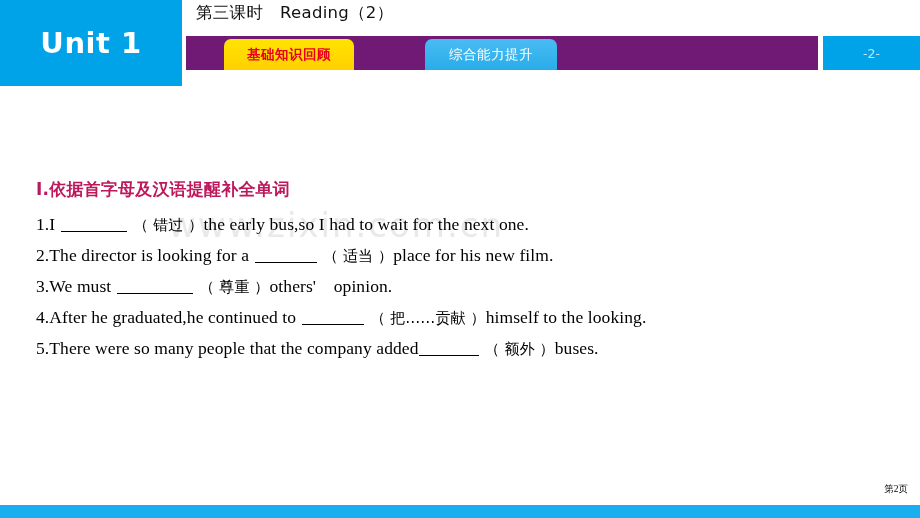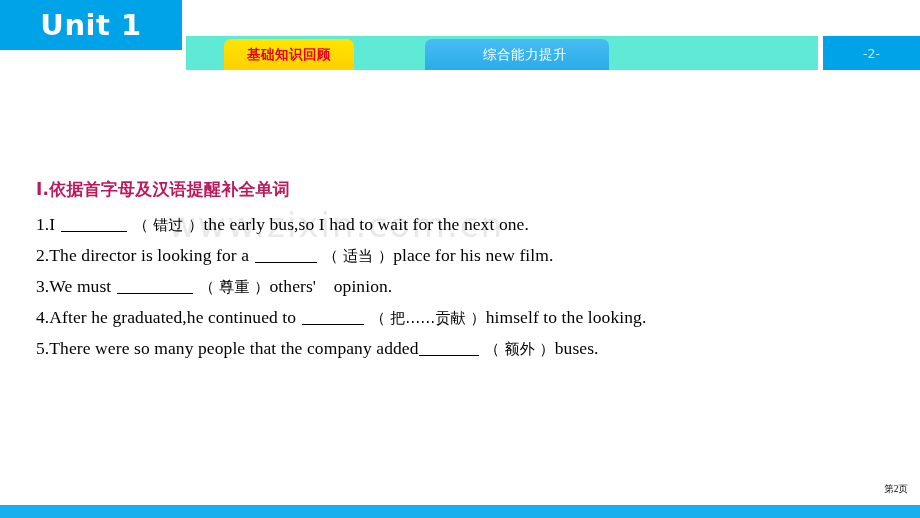--- a/index.html
+++ b/index.html
@@ -22,21 +22,21 @@
     top: 0;
     width: 920px;
     height: 70px;
   }
 
   .unit-block {
     position: absolute;
     left: 0;
     top: 0;
     width: 182px;
-    height: 50px;
+    height: 86px;
     background: #00A2E8;
     display: flex;
     align-items: center;
     justify-content: center;
   }
   .unit-label {
     font-family: "DejaVu Sans", sans-serif;
     font-weight: bold;
     font-size: 29px;
     color: #ffffff;
@@ -53,21 +53,21 @@
     white-space: nowrap;
     letter-spacing: 0.3px;
   }
 
   .tabbar {
     position: absolute;
     left: 186px;
     top: 36px;
     width: 632px;
     height: 34px;
-    background: #5eead4;
+    background: #701a75;
   }
 
   .tab {
     position: absolute;
     top: 3px;
     height: 31px;
     border-radius: 7px 7px 0 0;
     font-family: "DejaVu Sans", sans-serif;
     font-size: 13.5px;
     display: flex;
@@ -78,24 +78,23 @@
   }
   .tab-active {
     left: 38px;
     width: 130px;
     background: linear-gradient(#ffe400, #ffd000);
     color: #e8001c;
     font-weight: bold;
   }
   .tab-inactive {
     left: 239px;
-    width: 168px;
+    width: 132px;
     background: linear-gradient(#49bcf3, #29ace9);
     color: #ffffff;
-    padding-left: 16px;
   }
 
   .page-indicator {
     position: absolute;
     left: 823px;
     top: 36px;
     width: 97px;
     height: 34px;
     background: #00A2E8;
     display: flex;
@@ -178,20 +177,21 @@
 </style>
 </head>
 <body>
 
 <div class="header">
 
   <div class="unit-block">
     <span class="unit-label">Unit 1</span>
   </div>
 
+  <div class="lesson-title">第三课时　Reading（2）</div>
 
   <div class="tabbar">
     <div class="tab tab-active">
       <span>基础知识回顾</span>
     </div>
     <div class="tab tab-inactive">
       <span>综合能力提升</span>
     </div>
   </div>
 

